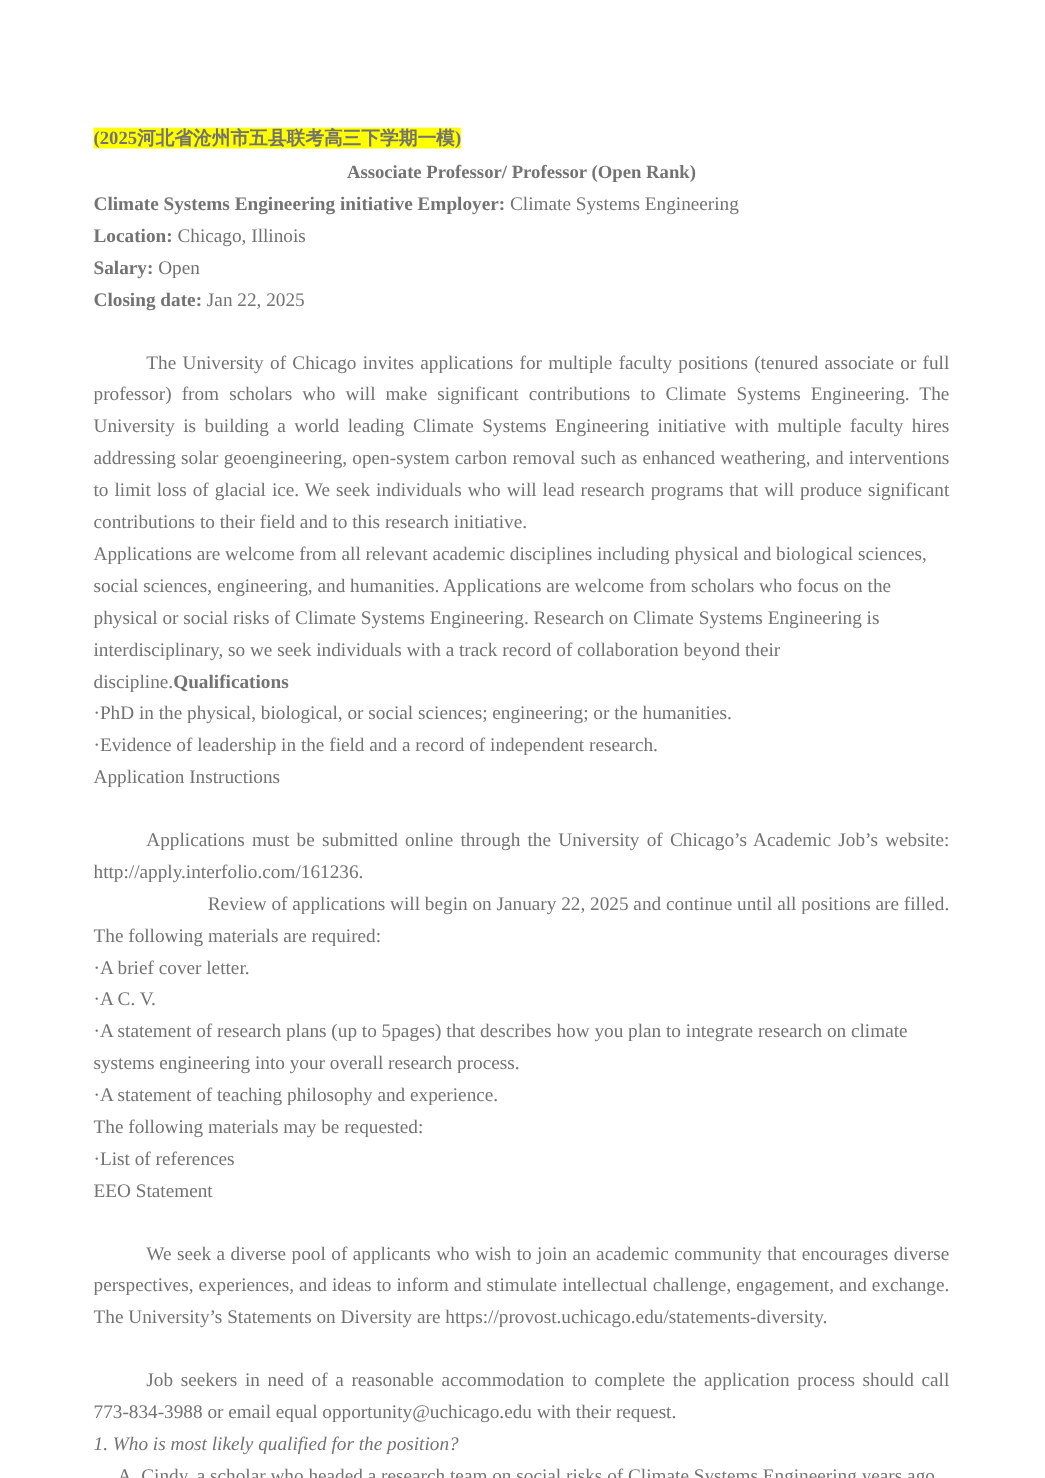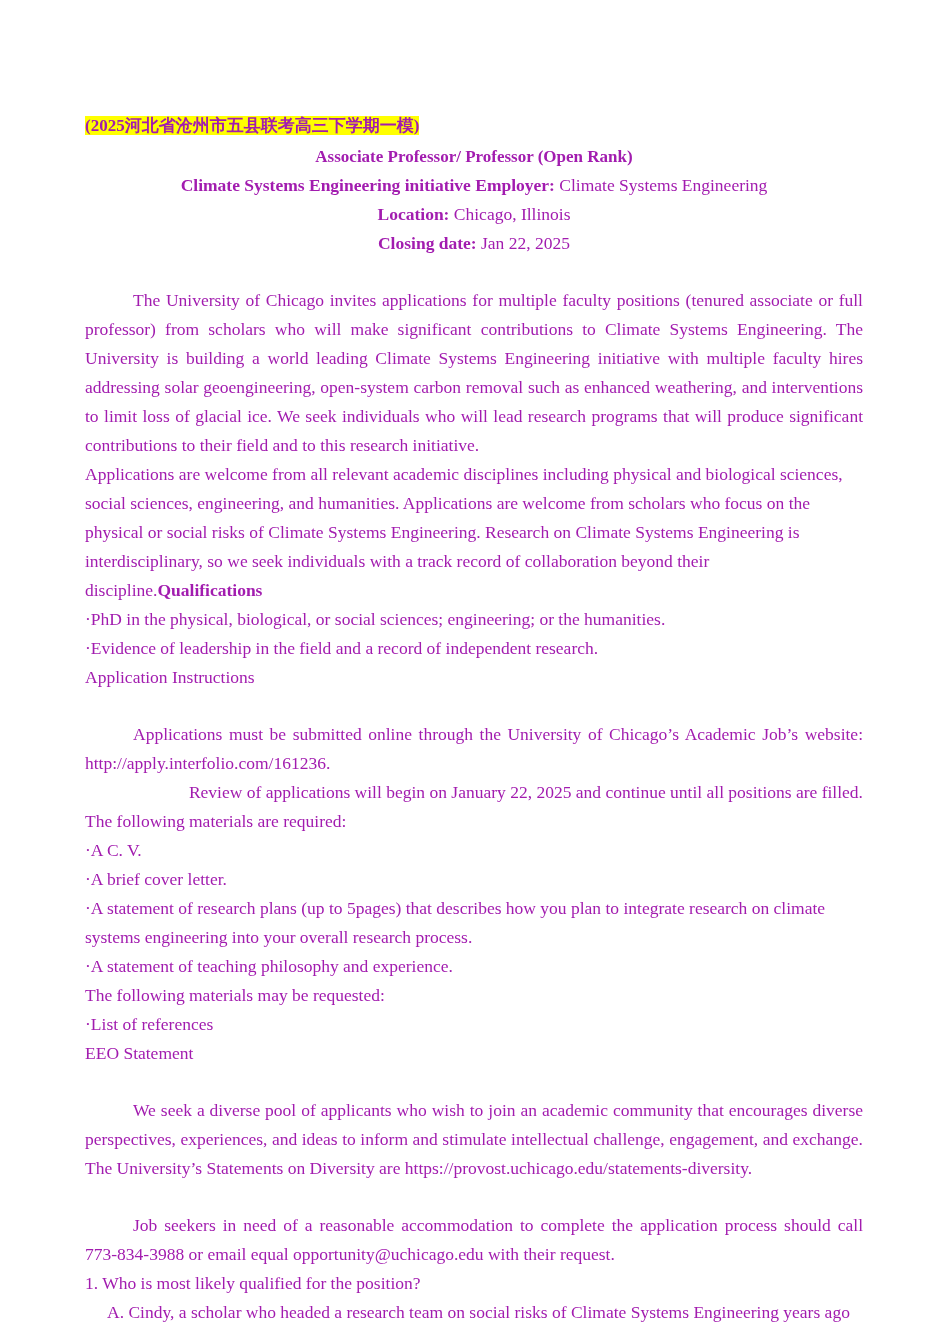--- a/index.html
+++ b/index.html
@@ -8,21 +8,21 @@
     background: #ffffff;
   }
   .page {
     width: 950px;
     height: 1344px;
     background: #ffffff;
     position: relative;
     box-sizing: border-box;
     padding: 112px 87px 0 85px;
     font-family: "Liberation Serif", "DejaVu Serif", serif;
-    color: #a21caf;
+    color: #737373;
   }
   .doc {
     width: 778px;
     font-size: 17.5px;
     line-height: 29px;
   }
   p {
     margin: 0;
   }
   .hl {
@@ -35,21 +35,20 @@
     margin-bottom: 3px;
   }
   .title-center {
     text-align: center;
     font-weight: bold;
     font-size: 17px;
     line-height: 29px;
   }
   .meta-line {
     line-height: 29px;
-    text-align: center;
   }
   .meta-label {
     font-weight: bold;
   }
   .para-just {
     text-align: justify;
     text-justify: inter-word;
     text-indent: 48px;
     line-height: 29px;
     margin-top: 28px;
@@ -69,60 +68,62 @@
   .section-head {
     font-weight: normal;
     line-height: 29px;
   }
   .inline-bold {
     font-weight: bold;
     margin-top: 44px;
   }
   .q-line {
     line-height: 29px;
+    font-style: italic;
   }
   .opt-line {
     line-height: 29px;
     padding-left: 22px;
   }
 </style>
 </head>
 <body>
 
 <div class="page">
   <div class="doc">
 
     <p class="head-cn"><span class="hl">(2025河北省沧州市五县联考高三下学期一模)</span></p>
 
     <p class="title-center">Associate Professor/ Professor (Open Rank)</p>
 
     <p class="meta-line"><span class="meta-label">Climate Systems Engineering initiative Employer:</span> <span>Climate Systems Engineering</span></p>
 
     <p class="meta-line"><span class="meta-label">Location:</span> <span>Chicago, Illinois</span></p>
 
+    <p class="meta-line"><span class="meta-label">Salary:</span> <span>Open</span></p>
 
     <p class="meta-line"><span class="meta-label">Closing date:</span> <span>Jan 22, 2025</span></p>
 
     <p class="para-just">The University of Chicago invites applications for multiple faculty positions (tenured associate or full professor) from scholars who will make significant contributions to Climate Systems Engineering. The University is building a world leading Climate Systems Engineering initiative with multiple faculty hires addressing solar geoengineering, open-system carbon removal such as enhanced weathering, and interventions to limit loss of glacial ice. We seek individuals who will lead research programs that will produce significant contributions to their field and to this research initiative.</p>
 
     <p class="para-left"><span>Applications are welcome from all relevant academic disciplines including physical and biological sciences, social sciences, engineering, and humanities. Applications are welcome from scholars who focus on the physical or social risks of Climate Systems Engineering. Research on Climate Systems Engineering is interdisciplinary, so we seek individuals with a track record of collaboration beyond their discipline.</span><span class="inline-bold">Qualifications</span></p>
 
     <p class="bullet">·PhD in the physical, biological, or social sciences; engineering; or the humanities.</p>
     <p class="bullet">·Evidence of leadership in the field and a record of independent research.</p>
 
     <p class="section-head">Application Instructions</p>
 
     <p class="para-just">Applications must be submitted online through the University of Chicago’s Academic Job’s website: http://apply.interfolio.com/161236.</p>
 
     <p class="para-indent-left">Review of applications will begin on January 22, 2025 and continue until all positions are filled.</p>
 
     <p class="para-left">The following materials are required:</p>
 
+    <p class="bullet">·A brief cover letter.</p>
     <p class="bullet">·A C.  V.</p>
-    <p class="bullet">·A brief cover letter.</p>
     <p class="bullet">·A statement of research plans (up to 5pages) that describes how you plan to integrate research on climate systems engineering into your overall research process.</p>
     <p class="bullet">·A statement of teaching philosophy and experience.</p>
 
     <p class="para-left">The following materials may be requested:</p>
 
     <p class="bullet">·List of references</p>
 
     <p class="section-head">EEO Statement</p>
 
     <p class="para-just">We seek a diverse pool of applicants who wish to join an academic community that encourages diverse perspectives, experiences, and ideas to inform and stimulate intellectual challenge, engagement, and exchange. The University’s Statements on Diversity are https://provost.uchicago.edu/statements-diversity.</p>

